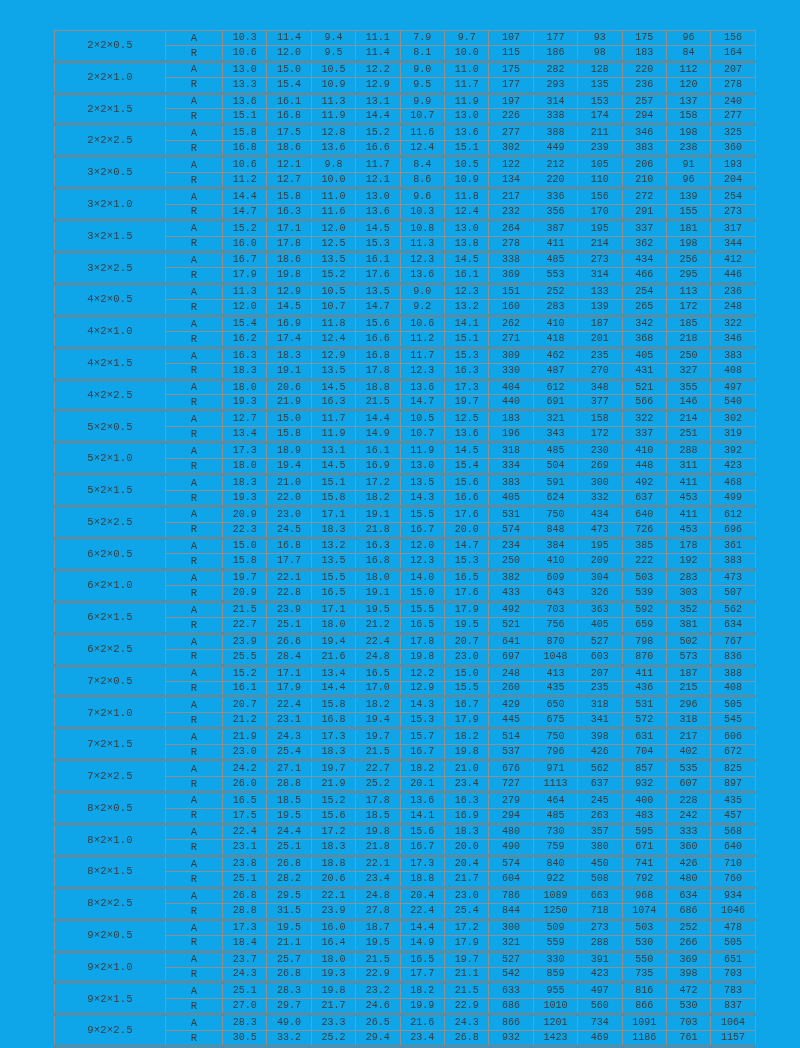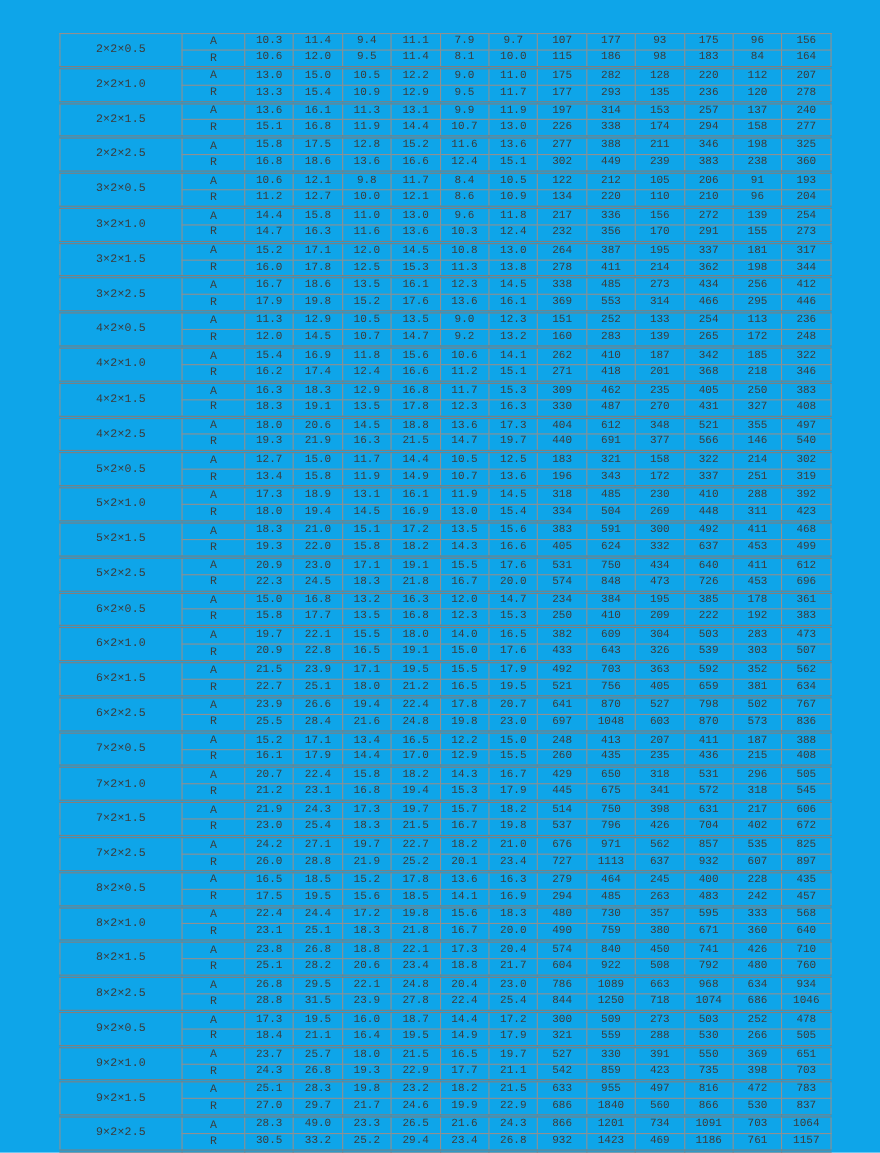--- a/index.html
+++ b/index.html
@@ -1088,21 +1088,21 @@
         </tr>
         <tr>
           <td class="ar">R</td>
           <td class="val">27.0</td>
           <td class="val">29.7</td>
           <td class="val">21.7</td>
           <td class="val">24.6</td>
           <td class="val">19.9</td>
           <td class="val">22.9</td>
           <td class="val">686</td>
-          <td class="val">1840</td>
+          <td class="val">1010</td>
           <td class="val">560</td>
           <td class="val">866</td>
           <td class="val">530</td>
           <td class="val">837</td>
         </tr>
       </tbody>
       <tbody class="group">
         <tr>
           <td class="size" rowspan="2">9×2×2.5</td>
           <td class="ar">A</td>

